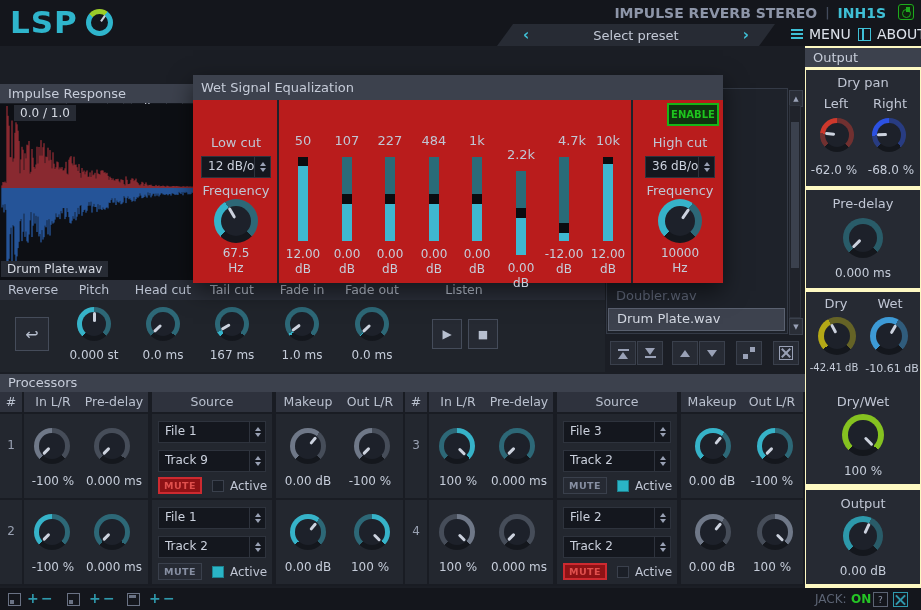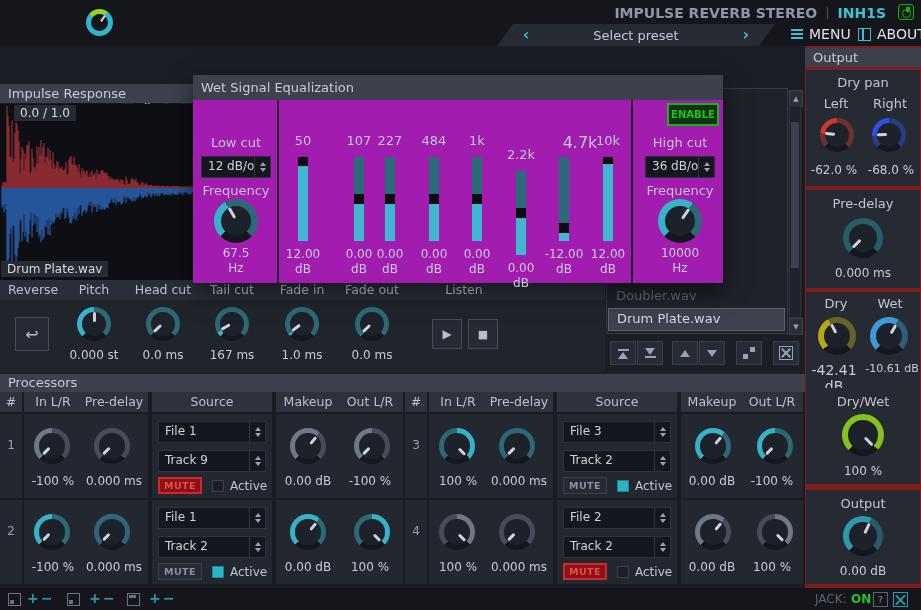--- a/index.html
+++ b/index.html
@@ -44,21 +44,21 @@
 .disc{position:absolute;inset:15%;border-radius:50%;background:#1d212a}
 .ind{position:absolute;inset:0}
 .ind::before{content:"";position:absolute;left:50%;top:16%;width:3px;height:27%;margin-left:-1.5px;border-radius:2px;background:#ccd2de}
 
 #irgraph{left:0;top:104px;width:605px;height:176px;background:#0d0f14}
 .chip{position:absolute;background:#272b34;color:#d6dae3;font-size:12px;padding:1px 6px}
 #lblrow{left:0;top:280px;width:605px;height:20px;background:#2a2e38;font-size:12.5px;color:#b9c0cf}
 #knobrow{left:0;top:300px;width:605px;height:72px;background:#20242b}
 .sqbtn{position:absolute;border:1px solid #454c5a;background:#262a33;color:#b7bfcf;display:flex;align-items:center;justify-content:center}
 
-#eqpopup{left:193px;top:75px;width:530px;height:208px;background:#a21caf;box-shadow:0 8px 22px rgba(0,0,0,.55);z-index:10}
+#eqpopup{left:193px;top:75px;width:530px;height:208px;background:#b91c1c;box-shadow:0 8px 22px rgba(0,0,0,.55);z-index:10}
 .enable{border:2px solid #17b517;background:#10330f;color:#1ec51e;font-size:10px;font-weight:bold;display:flex;align-items:center;justify-content:center}
 .vdiv{position:absolute;top:25px;bottom:0;width:2px;background:#1e222a}
 .fader{position:absolute;width:10px}
 
 .fitem{position:absolute;font-size:13px;padding:2px 8px;box-sizing:border-box;white-space:nowrap;overflow:hidden}
 .fbtn{position:absolute;width:24px;height:22px;border:1px solid #3a404c;background:#272b34;display:flex;align-items:center;justify-content:center;flex-direction:column}
 .tri-u{width:0;height:0;border-left:5px solid transparent;border-right:5px solid transparent;border-bottom:7px solid #99a1b6}
 .tri-d{width:0;height:0;border-left:5px solid transparent;border-right:5px solid transparent;border-top:7px solid #99a1b6}
 .ibar{width:11px;height:2px;background:#99a1b6;margin:1px 0}
 .diag{position:relative;width:12px;height:12px}
@@ -72,40 +72,41 @@
 
 .pcell{position:absolute;background:#23272f;box-sizing:border-box}
 .pheadcell{background:#2e323d;color:#bac1cf;font-size:12.5px;line-height:20px}
 .pv{position:absolute;text-align:center;color:#c6cdda;font-size:12px}
 .pnum{position:absolute;left:0;top:24px;width:22px;text-align:center;color:#99a1b2}
 .mute{position:absolute;font-size:9.5px;font-weight:bold;letter-spacing:.5px;border:1px solid #3a404c;color:#878fa2;background:#262a33;display:flex;align-items:center;justify-content:center;box-sizing:border-box}
 .mute.on{background:#8e1215;border:2px solid #cd2a30;color:#e0504d}
 .chk{position:absolute;width:12px;height:12px;background:#1b1f27;border:1px solid #3a404c;box-sizing:border-box}
 .chk.on{background:#2ab4c6;border-color:#1d818e}
 
-#rightcol{left:805px;top:46px;width:116px;height:542px;background:#7f1d1d}
+#rightcol{left:805px;top:46px;width:116px;height:542px;background:#fef9c3}
 
 #statusbar{left:0;top:588px;width:921px;height:22px;background:#14161c}
 .sic{position:absolute;width:11px;height:11px;border:1px solid #6a7284}
 .sic.bl::after{content:"";position:absolute;left:1px;bottom:1px;width:4px;height:4px;background:#6a7284}
 .sic.tp::after{content:"";position:absolute;left:1px;top:1px;width:7px;height:3px;background:#6a7284}
 .pm{position:absolute;color:#2f99ac;font-size:14px;font-weight:bold;line-height:16px}
 .helpbox{position:absolute;width:13px;height:13px;border:1px solid #5c6474;color:#8a92a6;font-size:9px;display:flex;align-items:center;justify-content:center}
 .xtealico{position:absolute;width:13px;height:13px;border:1px solid #2f99ac}
 .xtealico::before,.xtealico::after{content:"";position:absolute;left:0px;top:5.5px;width:13px;height:2px;background:#2f99ac}
 .xtealico::before{transform:rotate(45deg)}
 .xtealico::after{transform:rotate(-45deg)}
 </style>
 </head>
 <body>
 
 <div id="root">
 
   <div class="abs" id="topbar">
     <div class="abs" style="left:10px;top:2px;width:110px;height:42px">
+      <span class="logo-txt">LSP</span>
       <span class="logo-knob"></span>
     </div>
     <div class="abs" style="right:35px;top:5px;display:flex;gap:8px;align-items:center">
       <span class="titletxt">IMPULSE REVERB STEREO</span>
       <span class="titlesep">|</span>
       <span class="titleinst">INH1S</span>
     </div>
     <span class="power" style="left:898px;top:4px"></span>
     <div class="abs presetbar" style="left:497px;top:24px;width:278px;height:22px">
       <span class="navarrow">‹</span>
@@ -483,21 +484,21 @@
       </div>
     <span class="abs ctr val" style="left:0;top:171px;width:86px">67.5</span>
     <span class="abs ctr val" style="left:0;top:186px;width:86px">Hz</span>
 
     <div class="abs" style="left:88px;top:0;width:44px;height:208px">
       <span class="abs ctr" style="left:0;top:58px;width:44px;font-size:13px;color:#c0c6d4">50</span>
       <div class="fader" style="left: 17px; top: 82px; height: 84px; background: linear-gradient(rgb(42, 107, 120) 0%, rgb(42, 107, 120) 0%, rgb(10, 12, 16) 0%, rgb(10, 12, 16) 11%, rgb(63, 183, 208) 11%, rgb(63, 183, 208) 100%);"></div>
       <span class="abs ctr val" style="left:-4px;top:172px;width:52px">12.00</span>
       <span class="abs ctr val" style="left:0;top:187px;width:44px">dB</span>
     </div>
-    <div class="abs" style="left:144px;top:0;width:44px;height:244px">
+    <div class="abs" style="left:132px;top:0;width:44px;height:244px">
       <span class="abs ctr" style="left:0;top:58px;width:44px;font-size:13px;color:#c0c6d4">107</span>
       <div class="fader" style="left: 17px; top: 82px; height: 84px; background: linear-gradient(rgb(42, 107, 120) 0%, rgb(42, 107, 120) 44%, rgb(10, 12, 16) 44%, rgb(10, 12, 16) 56%, rgb(63, 183, 208) 56%, rgb(63, 183, 208) 100%);"></div>
       <span class="abs ctr val" style="left:-4px;top:172px;width:52px">0.00</span>
       <span class="abs ctr val" style="left:0;top:187px;width:44px">dB</span>
     </div>
     <div class="abs" style="left:175px;top:0;width:44px;height:208px">
       <span class="abs ctr" style="left:0;top:58px;width:44px;font-size:13px;color:#c0c6d4">227</span>
       <div class="fader" style="left: 17px; top: 82px; height: 84px; background: linear-gradient(rgb(42, 107, 120) 0%, rgb(42, 107, 120) 44%, rgb(10, 12, 16) 44%, rgb(10, 12, 16) 56%, rgb(63, 183, 208) 56%, rgb(63, 183, 208) 100%);"></div>
       <span class="abs ctr val" style="left:-4px;top:172px;width:52px">0.00</span>
       <span class="abs ctr val" style="left:0;top:187px;width:44px">dB</span>
@@ -514,21 +515,21 @@
       <span class="abs ctr val" style="left:-4px;top:172px;width:52px">0.00</span>
       <span class="abs ctr val" style="left:0;top:187px;width:44px">dB</span>
     </div>
     <div class="abs" style="left:306px;top:14px;width:44px;height:208px">
       <span class="abs ctr" style="left:0;top:58px;width:44px;font-size:13px;color:#c0c6d4">2.2k</span>
       <div class="fader" style="left: 17px; top: 82px; height: 84px; background: linear-gradient(rgb(42, 107, 120) 0%, rgb(42, 107, 120) 44%, rgb(10, 12, 16) 44%, rgb(10, 12, 16) 56%, rgb(63, 183, 208) 56%, rgb(63, 183, 208) 100%);"></div>
       <span class="abs ctr val" style="left:-4px;top:172px;width:52px">0.00</span>
       <span class="abs ctr val" style="left:0;top:187px;width:44px">dB</span>
     </div>
     <div class="abs" style="left:349px;top:0;width:44px;height:208px">
-      <span class="abs ctr" style="left:16px;top:58px;width:44px;font-size:16px;color:#c0c6d4">4.7k</span>
+      <span class="abs ctr" style="left:8px;top:58px;width:44px;font-size:13px;color:#c0c6d4">4.7k</span>
       <div class="fader" style="left: 17px; top: 82px; height: 84px; background: linear-gradient(rgb(42, 107, 120) 0%, rgb(42, 107, 120) 79%, rgb(10, 12, 16) 79%, rgb(10, 12, 16) 91%, rgb(63, 183, 208) 91%, rgb(63, 183, 208) 100%);"></div>
       <span class="abs ctr val" style="left:-6px;top:172px;width:56px">-12.00</span>
       <span class="abs ctr val" style="left:0;top:187px;width:44px">dB</span>
     </div>
     <div class="abs" style="left:393px;top:0;width:44px;height:208px">
       <span class="abs ctr" style="left:0;top:58px;width:44px;font-size:13px;color:#c0c6d4">10k</span>
       <div class="fader" style="left: 17px; top: 82px; height: 84px; background: linear-gradient(rgb(42, 107, 120) 0%, rgb(42, 107, 120) 0%, rgb(10, 12, 16) 0%, rgb(10, 12, 16) 8%, rgb(63, 183, 208) 8%, rgb(63, 183, 208) 100%);"></div>
       <span class="abs ctr val" style="left:-4px;top:172px;width:52px">12.00</span>
       <span class="abs ctr val" style="left:0;top:187px;width:44px">dB</span>
     </div>
@@ -582,21 +583,21 @@
       <span class="abs ctr" style="left:4px;top:4px;width:52px;font-size:13px;color:#c0c6d4">Dry</span>
       <span class="abs ctr" style="left:58px;top:4px;width:52px;font-size:13px;color:#c0c6d4">Wet</span>
       <div class="knob k38" style="left: 12px; top: 25px; background: conic-gradient(from 225deg, rgb(101, 99, 38) 0deg, rgb(101, 99, 38) 0deg, rgb(180, 168, 22) 0deg, rgb(180, 168, 22) 107deg, rgb(101, 99, 38) 107deg, rgb(101, 99, 38) 270deg, rgb(20, 23, 29) 270deg, rgb(20, 23, 29) 360deg);">
           <div class="disc"></div>
           <div class="ind" style="transform:rotate(-28deg)"></div>
         </div>
       <div class="knob k38" style="left: 64px; top: 25px; background: conic-gradient(from 225deg, rgb(48, 92, 124) 0deg, rgb(48, 92, 124) 0deg, rgb(61, 154, 214) 0deg, rgb(61, 154, 214) 165deg, rgb(48, 92, 124) 165deg, rgb(48, 92, 124) 270deg, rgb(20, 23, 29) 270deg, rgb(20, 23, 29) 360deg);">
           <div class="disc"></div>
           <div class="ind" style="transform:rotate(30deg)"></div>
         </div>
-      <span class="abs ctr" style="left:-1px;top:70px;width:58px;font-size:14px;color:#c6cdda">-42.41 dB</span>
+      <span class="abs ctr" style="left:-1px;top:70px;width:58px;font-size:10px;color:#c6cdda">-42.41 dB</span>
       <span class="abs ctr" style="left:57px;top:70px;width:58px;font-size:11px;color:#c6cdda">-10.61 dB</span>
     </div>
 
     <div class="abs sect" style="left:1px;top:342px;width:114px;height:96px">
       <span class="abs ctr" style="left:0;top:6px;width:114px;font-size:13px;color:#c0c6d4">Dry/Wet</span>
       <div class="knob k42" style="left: 36px; top: 26px; background: conic-gradient(from 225deg, rgb(80, 110, 42) 0deg, rgb(80, 110, 42) 0deg, rgb(133, 194, 32) 0deg, rgb(133, 194, 32) 270deg, rgb(80, 110, 42) 270deg, rgb(80, 110, 42) 270deg, rgb(20, 23, 29) 270deg, rgb(20, 23, 29) 360deg);">
           <div class="disc"></div>
           <div class="ind" style="transform:rotate(135deg)"></div>
         </div>
       <span class="abs ctr val" style="left:0;top:76px;width:114px">100 %</span>

